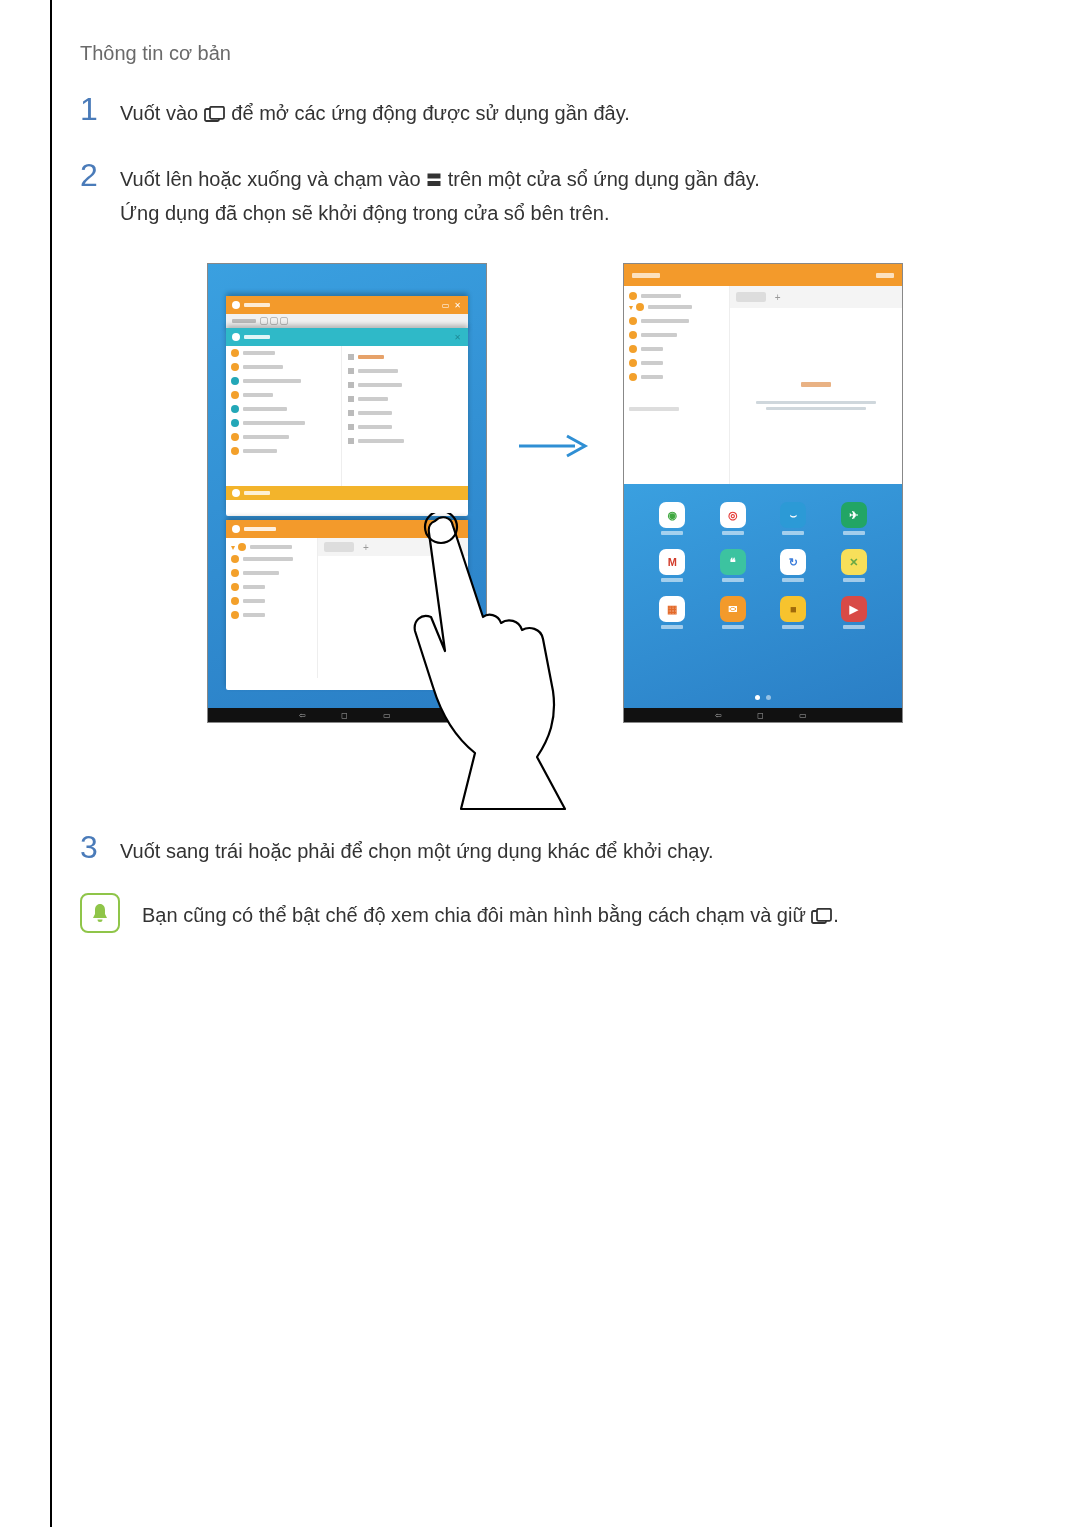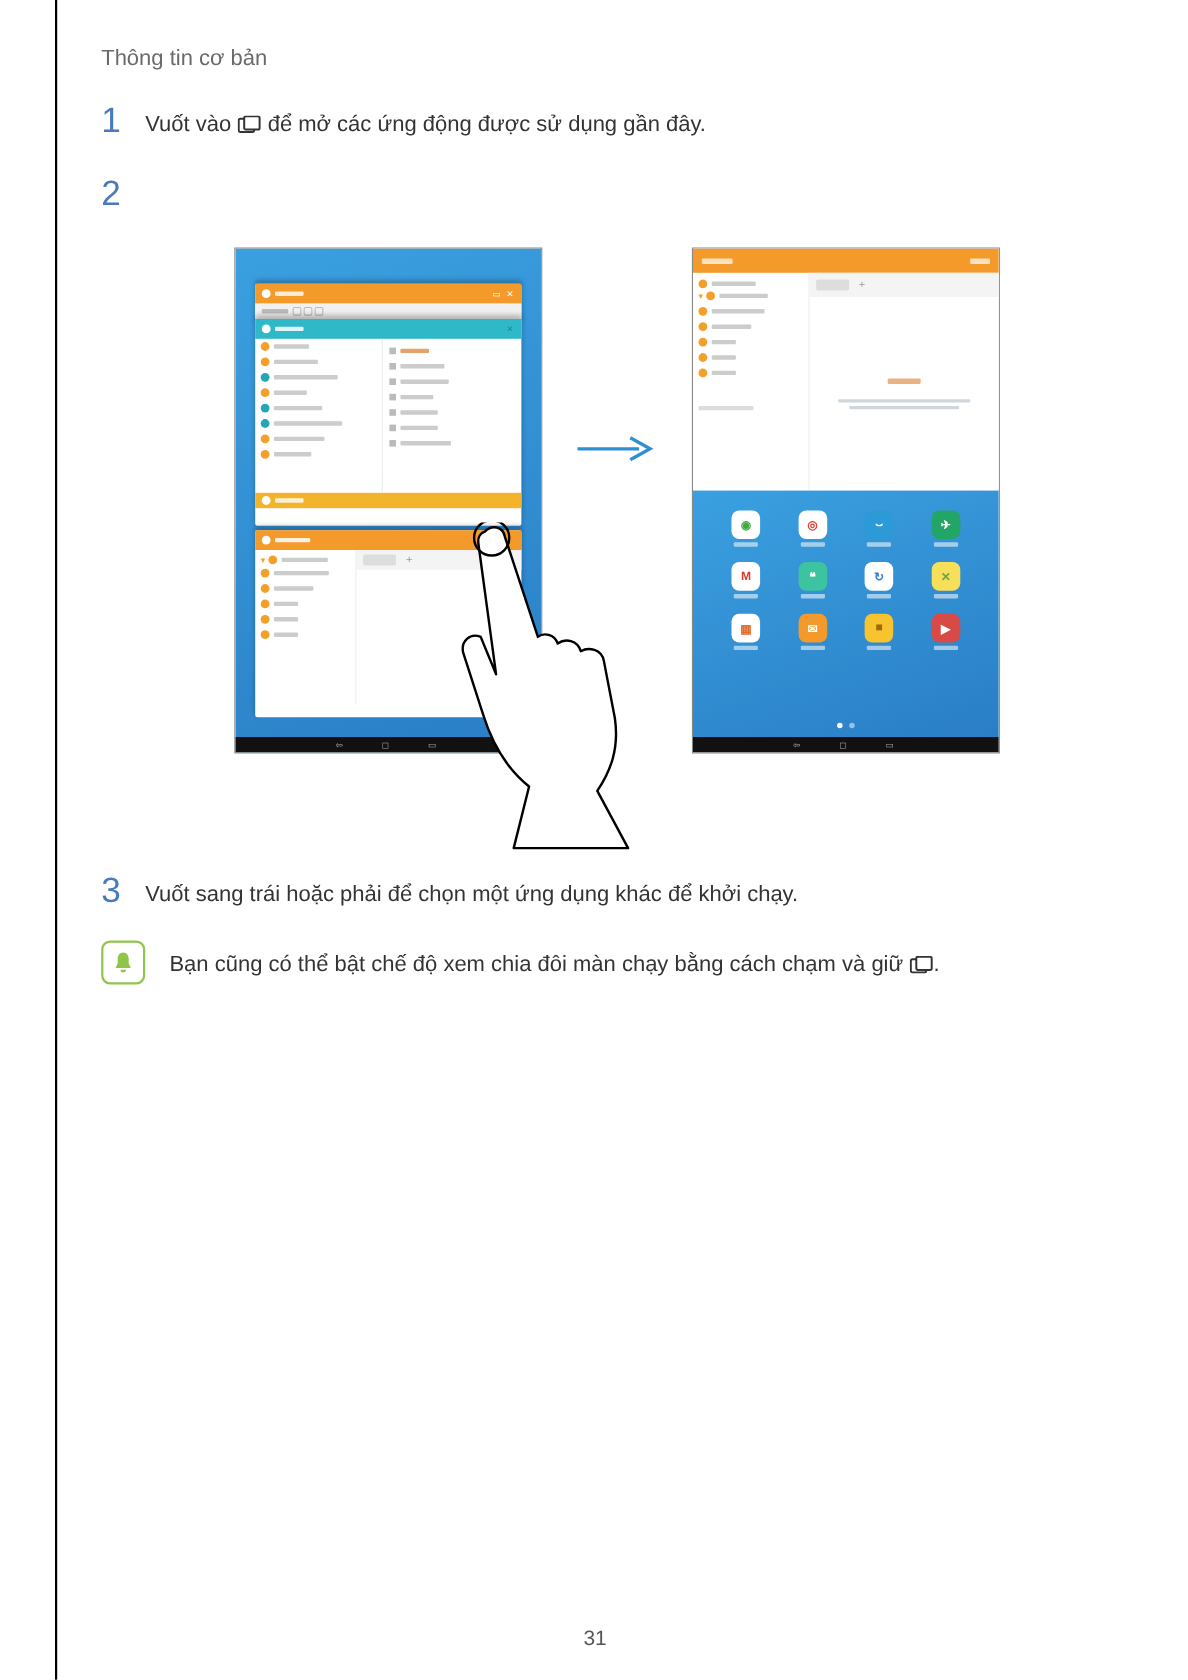--- a/index.html
+++ b/index.html
@@ -11,21 +11,21 @@
     color: #333;
     position: relative;
   }
   .page {
     position: absolute;
     left: 50px;
     top: 0;
     width: 980px;
     height: 1527px;
     border-left: 2px solid #000;
-    padding-left: 40px;
+    padding-left: 28px;
   }
   .breadcrumb {
     font-size: 20px;
     color: #6a6a6a;
     margin-top: 42px;
   }
   .heading {
     font-size: 32px;
     font-weight: bold;
     color: #e77e3a;
@@ -168,20 +168,32 @@
           <rect x="1" y="3" width="14" height="12" rx="1.5" fill="none" stroke="#333" stroke-width="1.8"></rect>
           <rect x="6" y="0.8" width="14" height="12" rx="1.5" fill="#fff" stroke="#333" stroke-width="1.8"></rect>
         </svg>
       </span>
       <span> để mở các ứng động được sử dụng gần đây.</span>
     </div>
   </div>
 
   <div class="step">
     <div class="step-num">2</div>
+    <div class="step-text">
+      <span>Vuốt lên hoặc xuống và chạm vào </span>
+      <span class="inline-icon">
+        <svg width="16" height="16" viewBox="0 0 16 16">
+          <rect x="1.5" y="1.5" width="13" height="5" fill="#333"></rect>
+          <rect x="1.5" y="9" width="13" height="5" fill="#333"></rect>
+        </svg>
+      </span>
+      <span> trên một cửa sổ ứng dụng gần đây.</span>
+      <br>
+      <span>Ứng dụng đã chọn sẽ khởi động trong cửa sổ bên trên.</span>
+    </div>
   </div>
 
   <div class="figure-row">
 
     <div class="tablet" style="height:540px">
       <div class="screen-wrap">
         <div class="bg-blue"></div>
         <div class="recent-stack">
 
           <div class="recent-card" style="top:0;height:36px">
@@ -497,24 +509,23 @@
   </div>
 
   <div class="notice">
     <div class="notice-icon">
       <svg width="24" height="24" viewBox="0 0 24 24">
         <path d="M12 3 C9 3 7 5.5 7 9 L7 13 L5 17 L19 17 L17 13 L17 9 C17 5.5 15 3 12 3 Z" fill="#8fc549"></path>
         <path d="M9.5 18.5 a2.5 2.5 0 0 0 5 0" fill="#8fc549"></path>
       </svg>
     </div>
     <div class="notice-text">
-      <span>Bạn cũng có thể bật chế độ xem chia đôi màn chạy bằng cách chạm và giữ </span>
+      <span>Bạn cũng có thể bật chế độ xem chia đôi màn hình bằng cách chạm và giữ </span>
       <span class="inline-icon">
         <svg width="22" height="16" viewBox="0 0 22 16">
           <rect x="1" y="3" width="14" height="12" rx="1.5" fill="none" stroke="#333" stroke-width="1.8"></rect>
           <rect x="6" y="0.8" width="14" height="12" rx="1.5" fill="#fff" stroke="#333" stroke-width="1.8"></rect>
         </svg>
       </span><span>.</span>
     </div>
   </div>
 
-  <div class="page-num">31</div>
 </div>
 
 </body></html>

